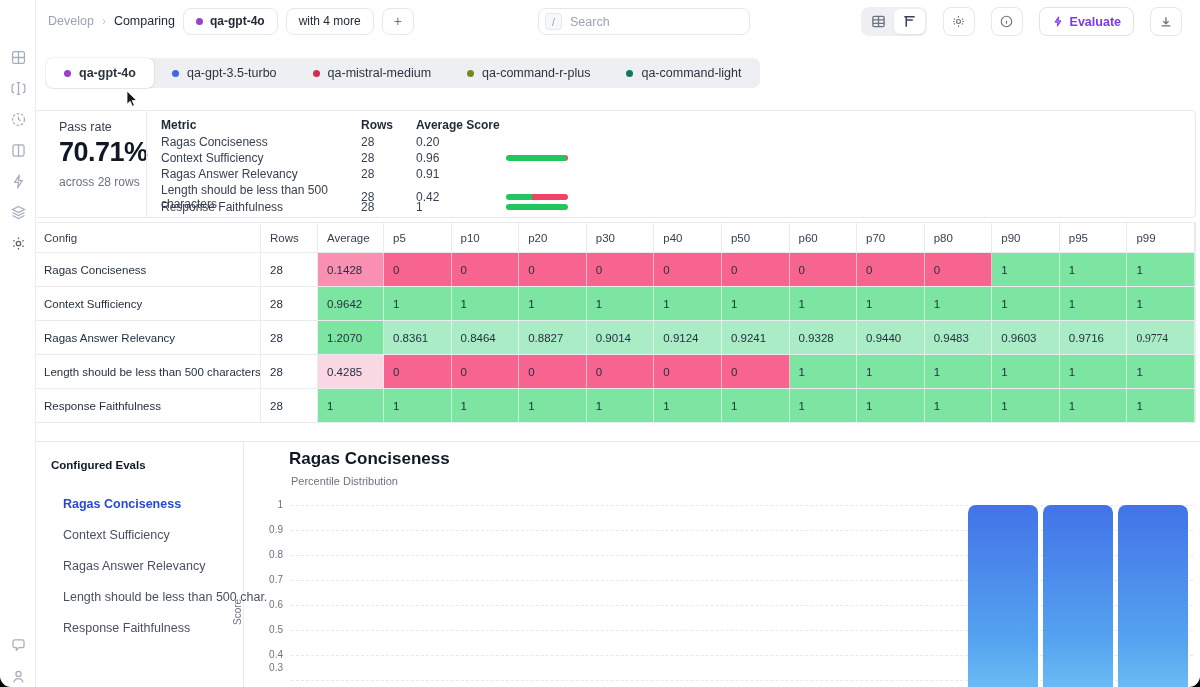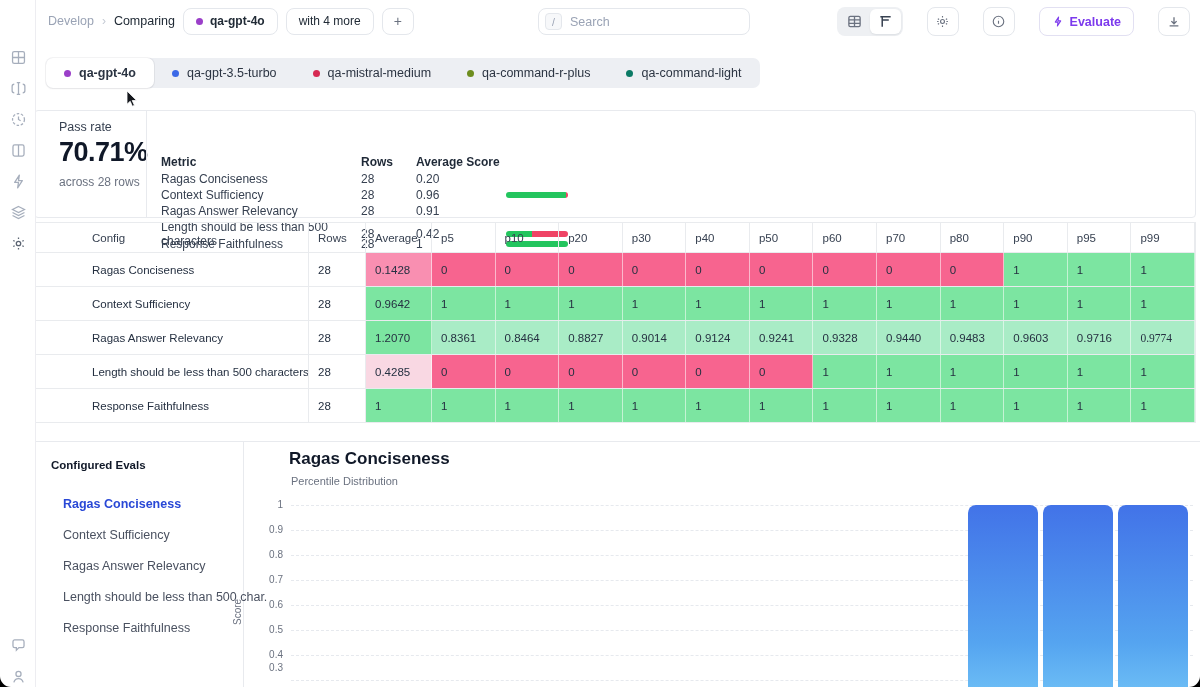--- a/index.html
+++ b/index.html
@@ -21,21 +21,21 @@
   .crumb-muted { color:#9aa3b5; cursor:pointer; }
   .crumb-sep { color:#c4cad4; font-size:12px; }
   .crumb-current { color:#212b36; font-weight:500; }
   .pill { display:inline-flex; align-items:center; gap:7px; height:27px; padding:0 12px; border:1px solid #e4e7ec; border-radius:8px; background:#fff; font-size:12px; color:#212b36; cursor:pointer; margin-left:8px; }
   .pill.bold { font-weight:700; }
   .pill .dot { width:7px; height:7px; border-radius:50%; }
   .pill.plus { padding:0 11px; color:#6b7280; font-size:14px; }
   .search { position:absolute; left:538px; top:8px; width:212px; height:27px; border:1px solid #e4e7ec; border-radius:8px; background:#fff; display:flex; align-items:center; padding:0 6px; gap:8px; }
   .kbd { width:17px; height:17px; border:1px solid #e4e7ec; background:#f7f8fa; border-radius:4px; color:#9aa3b5; font-size:10.5px; display:flex; align-items:center; justify-content:center; }
   .search-ph { color:#9aa3b5; font-size:12.5px; }
-  .top-right { position:absolute; right:10px; top:7px; display:flex; align-items:center; gap:24px;padding-left:48px; }
+  .top-right { position:absolute; right:18px; top:7px; display:flex; align-items:center; gap:16px;padding-left:48px; }
   .seg { display:flex; align-items:center; background:#eef0f3; border-radius:8px; padding:2px; height:29px; }
   .seg-btn { width:31px; height:25px; border-radius:6px; display:flex; align-items:center; justify-content:center; color:#6b7280; cursor:pointer; }
   .seg-btn.on { background:#fff; box-shadow:0 1px 2px rgba(16,24,40,.08); color:#374151; }
   .icon-btn { width:32px; height:29px; border:1px solid #e4e7ec; border-radius:8px; background:#fff; display:flex; align-items:center; justify-content:center; color:#6b7280; cursor:pointer; }
   .eval-btn { height:29px; border:1px solid #e2e0f2; border-radius:8px; background:#fff; display:flex; align-items:center; gap:6px; padding:0 12px; color:#7c3aed; font-size:12.5px; font-weight:600; cursor:pointer; }
 
   
   .tabstrip { position:absolute; left:46px; top:58px; height:30px; background:#edeff3; border-radius:7px; display:inline-flex; align-items:center; }
   .tab { display:flex; align-items:center; gap:8px; height:30px; padding:0 18px; font-size:12.5px; color:#2b3442; border-radius:7px; cursor:pointer; white-space:nowrap; }
   .tab.active { background:#fff; font-weight:700; box-shadow:0 0 0 1px rgba(15,23,42,.05), 0 1px 2px rgba(15,23,42,.06); }
@@ -43,28 +43,28 @@
 
   
   .summary-card { position:absolute; left:34px; top:110px; width:1162px; height:108px; border:1px solid #e8eaee; border-radius:4px; background:#fff; }
   .pass-block { position:absolute; left:24px; top:9px; }
   .pass-label { font-size:12.5px; color:#374151; font-weight:500; }
   .pass-value { font-size:27px; font-weight:700; color:#101828; letter-spacing:-0.5px; margin-top:3px; }
   .pass-sub { font-size:12px; color:#6b7280; margin-top:7px; }
   .v-div { position:absolute; left:111px; top:0; bottom:0; border-left:1px solid #e8eaee; }
   .metric-grid { position:absolute; left:126px; top:6px; }
   .mrow { display:grid; grid-template-columns:200px 55px 90px 70px; align-items:center; height:16.4px; font-size:12px; color:#374151; }
-  .mrow.mhead { font-weight:700; color:#1f2937;margin-top:37px; }
+  .mrow.mhead { font-weight:700; color:#1f2937; }
   .mbar { width:62px; height:6px; border-radius:3px; overflow:hidden; display:flex; }
   .mbar .seg-g { height:100%; }
   .mbar .seg-r { height:100%; }
 
   
   .big-table { position:absolute; left:34px; top:222px; width:1162px; border:1px solid #e9ebee; border-bottom:none; font-size:11.5px; }
-  .trow { display:grid; grid-template-columns:226px 57px 66px repeat(12, 1fr); border-bottom:1px solid #e9ebee;padding-left:48px; }
+  .trow { display:grid; grid-template-columns:226px 57px 66px repeat(12, 1fr); border-bottom:1px solid #e9ebee; }
   .trow.thead { height:30px; color:#374151; }
   .trow.tbody { height:34px; color:#253041; cursor:pointer; }
   .tcell { display:flex; align-items:center; padding-left:9px; border-right:1px solid #e9ebee; overflow:hidden; white-space:nowrap; }
   .tcell.colored { border-right:1px solid rgba(255,255,255,.55); }
 
   
   .bottom-panel { position:absolute; left:34px; top:441px; width:1166px; height:246px; border-top:1px solid #e8eaee; border-left:1px solid #e8eaee; background:#fff; }
   .bp-div { position:absolute; left:208px; top:0; bottom:0; border-left:1px solid #e8eaee; }
   .evals-title { position:absolute; left:16px; top:17px; font-size:11.5px; font-weight:700; color:#101828; }
   .evals-list { position:absolute; left:28px; top:46px; }

